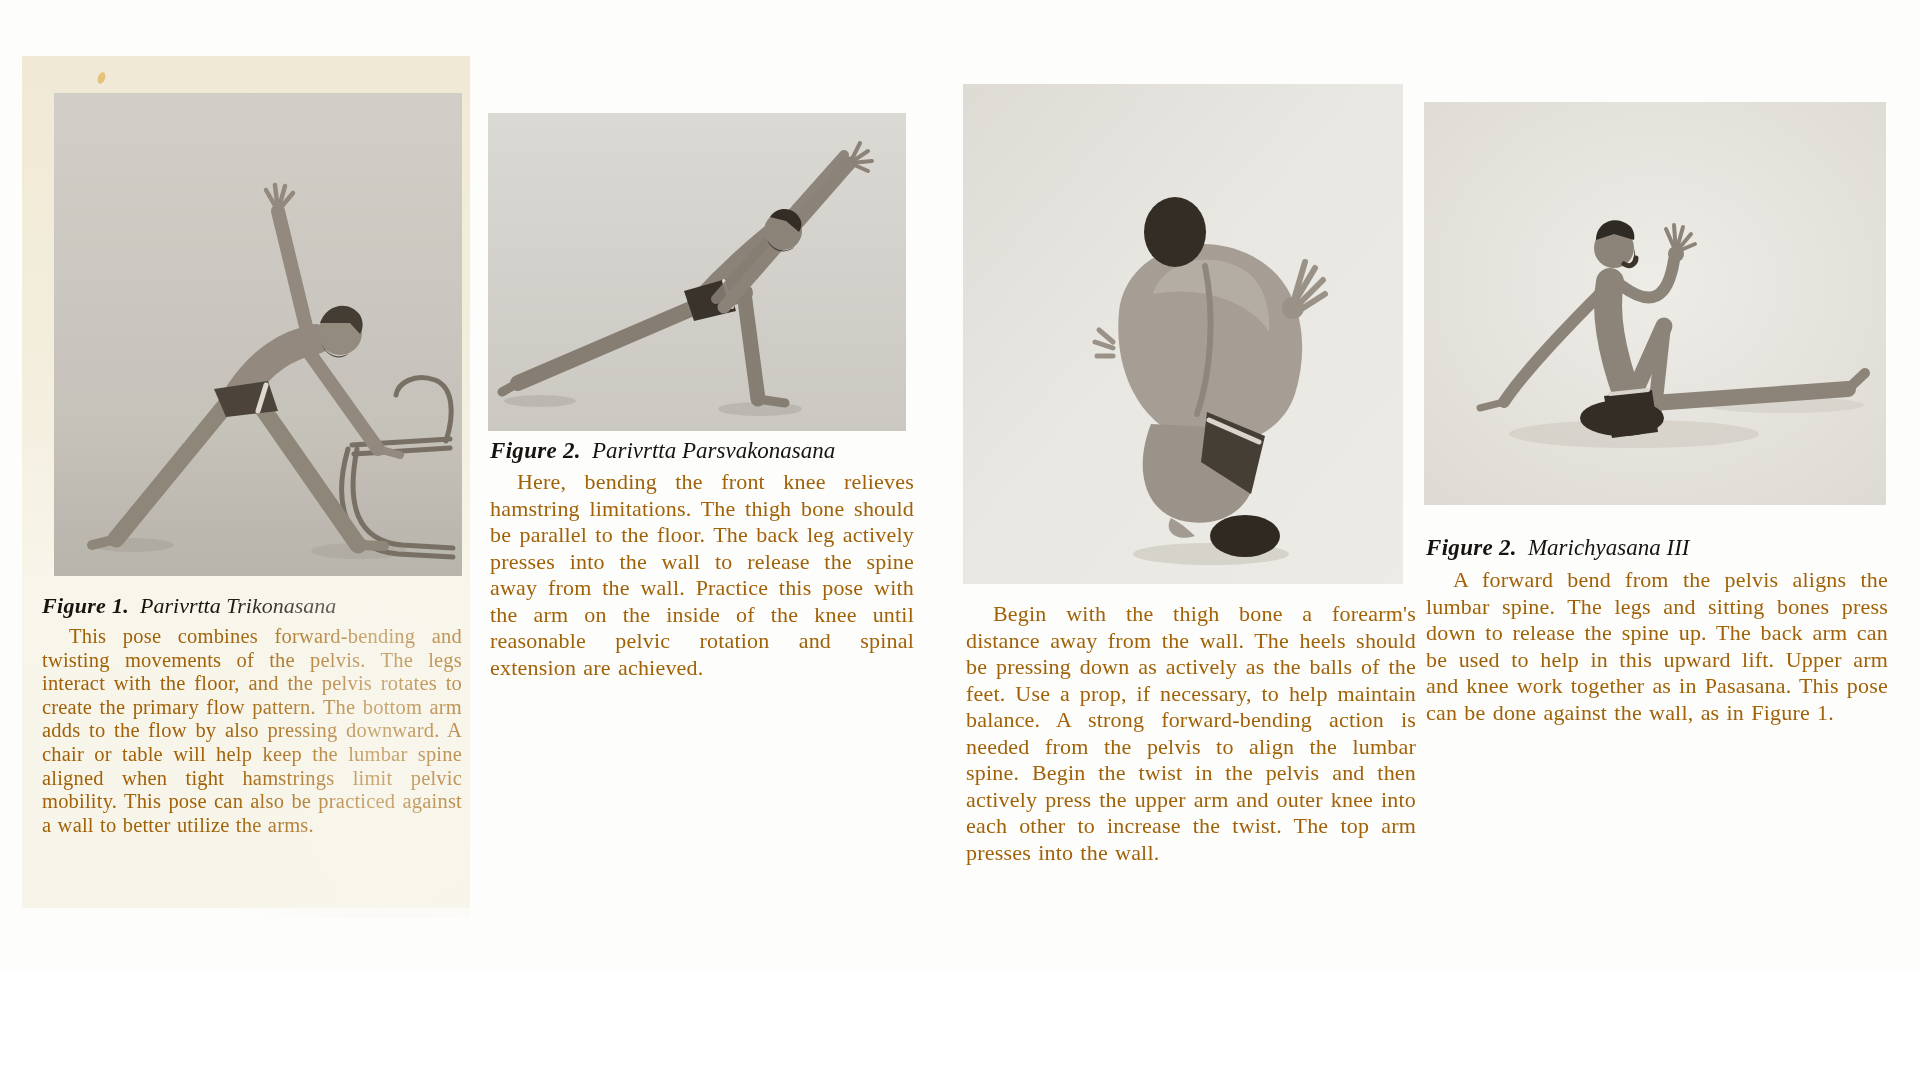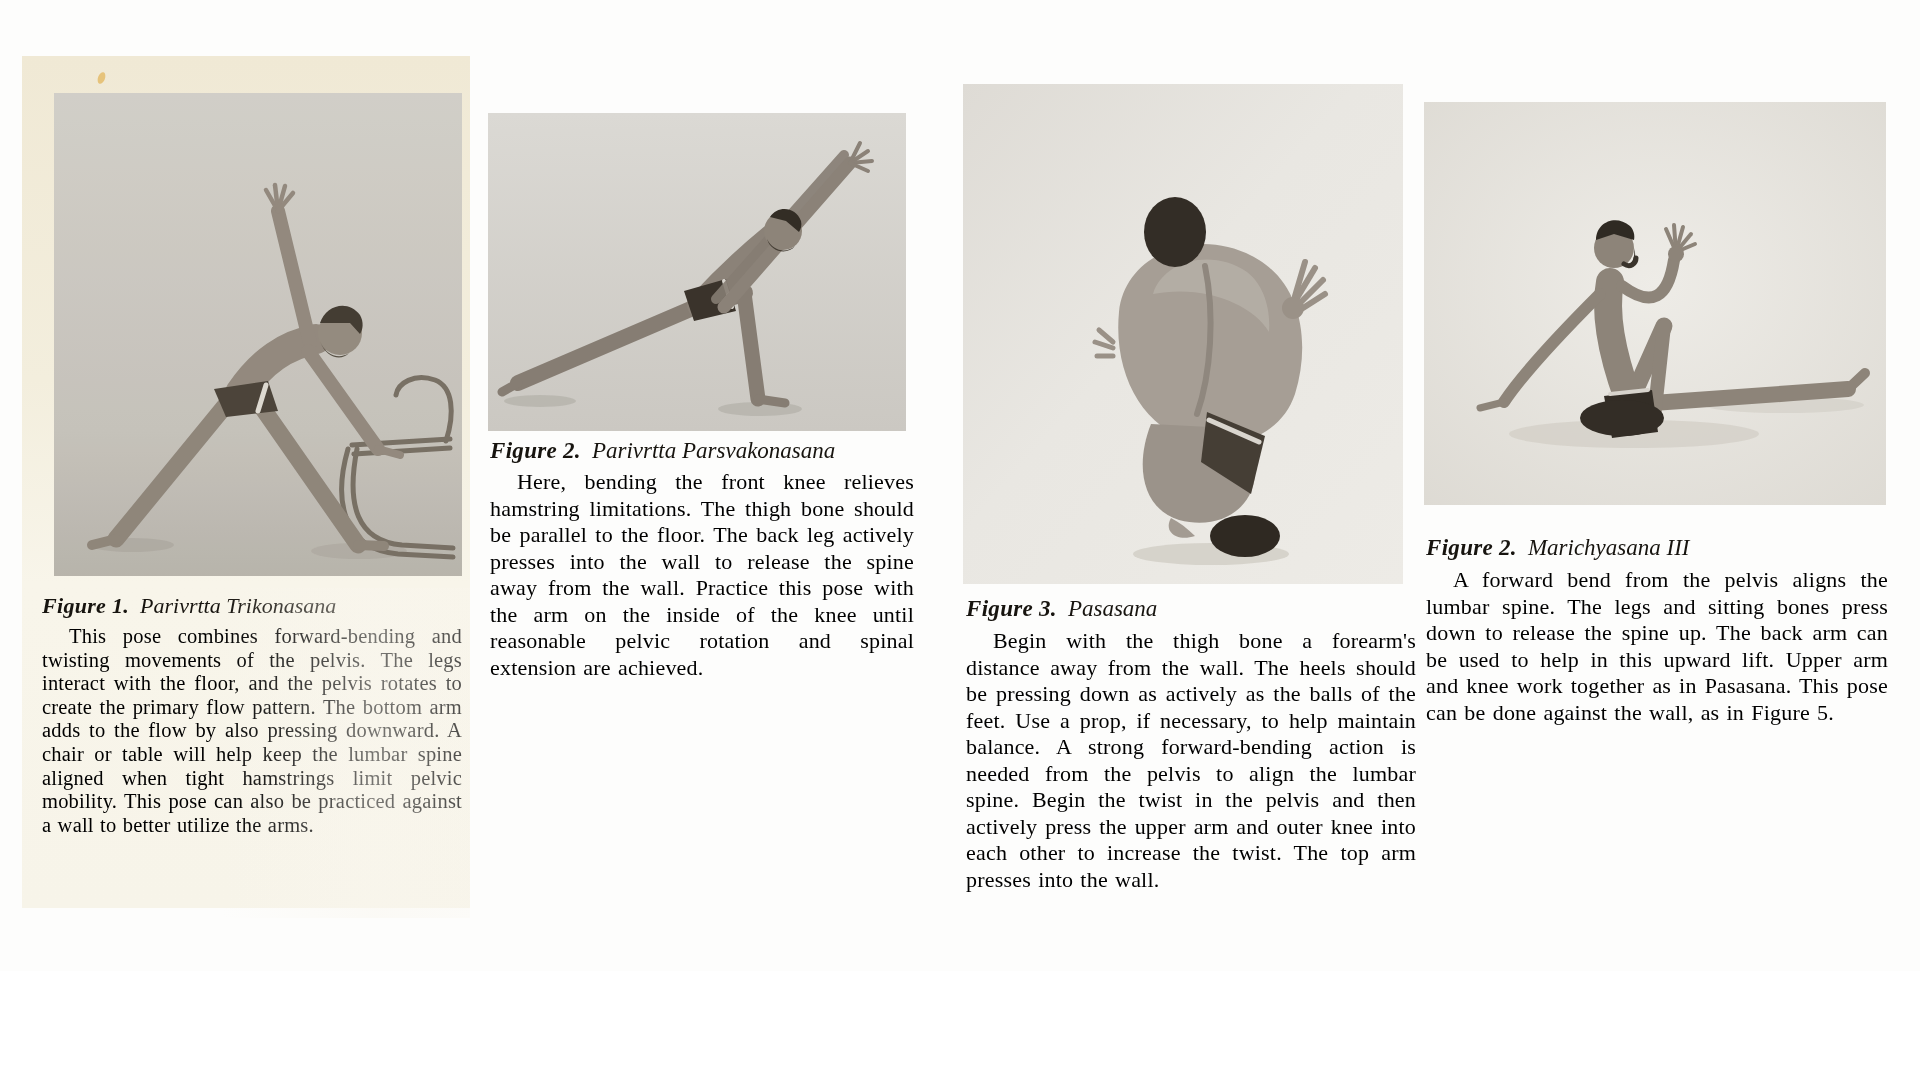--- a/index.html
+++ b/index.html
@@ -18,21 +18,21 @@
     position:absolute;left:98px;top:72px;width:7px;height:12px;border-radius:50%;
     background:#e3b964;opacity:.8;transform:rotate(20deg);
   }
   .photo{position:absolute;display:block;}
   .col-text{position:absolute;}
   .caption{font-style:italic;font-size:23px;line-height:27px;white-space:nowrap;}
   .caption .cap-label{font-weight:bold;margin-right:11px;letter-spacing:.3px;}
   .bodytext{
     text-align:justify;text-indent:27px;
     font-size:22px;line-height:26.5px;letter-spacing:.2px;word-spacing:1.5px;
-    color:#000000;
+    color:#a16207;
   }
   .col1 .caption{font-size:22px;}
   .col1 .bodytext{font-size:20.5px;line-height:23.6px;word-spacing:1px;}
   
   .fade-overlay{
     position:absolute;left:40px;top:588px;width:430px;height:330px;
     background:linear-gradient(to right,rgba(249,246,238,0) 42%,rgba(249,246,238,.48) 78%,rgba(249,246,238,.30) 100%);
     pointer-events:none;
   }
 </style>
@@ -202,26 +202,23 @@
   <div class="fade-overlay"></div>
 
   <div class="col-text" style="left:490px;top:437px;width:424px;">
     <div class="caption">
       <span class="cap-label">Figure 2.</span><span>Parivrtta Parsvakonasana</span>
     </div>
     <p class="bodytext" style="margin:5px 0 0 0;">Here, bending the front knee relieves hamstring limitations. The thigh bone should be parallel to the floor. The back leg actively presses into the wall to release the spine away from the wall. Practice this pose with the arm on the inside of the knee until reasonable pelvic rotation and spinal extension are achieved.</p>
   </div>
 
   <div class="col-text" style="left:966px;top:595px;width:450px;">
-    <div class="caption">
-      <span class="cap-label">Figure 3.</span><span>Pasasana</span>
-    </div>
     <p class="bodytext" style="margin:6px 0 0 0;">Begin with the thigh bone a forearm's distance away from the wall. The heels should be pressing down as actively as the balls of the feet. Use a prop, if necessary, to help maintain balance. A strong forward-bending action is needed from the pelvis to align the lumbar spine. Begin the twist in the pelvis and then actively press the upper arm and outer knee into each other to increase the twist. The top arm presses into the wall.</p>
   </div>
 
   <div class="col-text" style="left:1426px;top:534px;width:462px;">
     <div class="caption">
       <span class="cap-label">Figure 2.</span><span>Marichyasana III</span>
     </div>
-    <p class="bodytext" style="margin:6px 0 0 0;">A forward bend from the pelvis aligns the lumbar spine. The legs and sitting bones press down to release the spine up. The back arm can be used to help in this upward lift. Upper arm and knee work together as in Pasasana. This pose can be done against the wall, as in Figure 5.</p>
+    <p class="bodytext" style="margin:6px 0 0 0;">A forward bend from the pelvis aligns the lumbar spine. The legs and sitting bones press down to release the spine up. The back arm can be used to help in this upward lift. Upper arm and knee work together as in Pasasana. This pose can be done against the wall, as in Figure 1.</p>
   </div>
 
 </div>
 
 </body></html>

